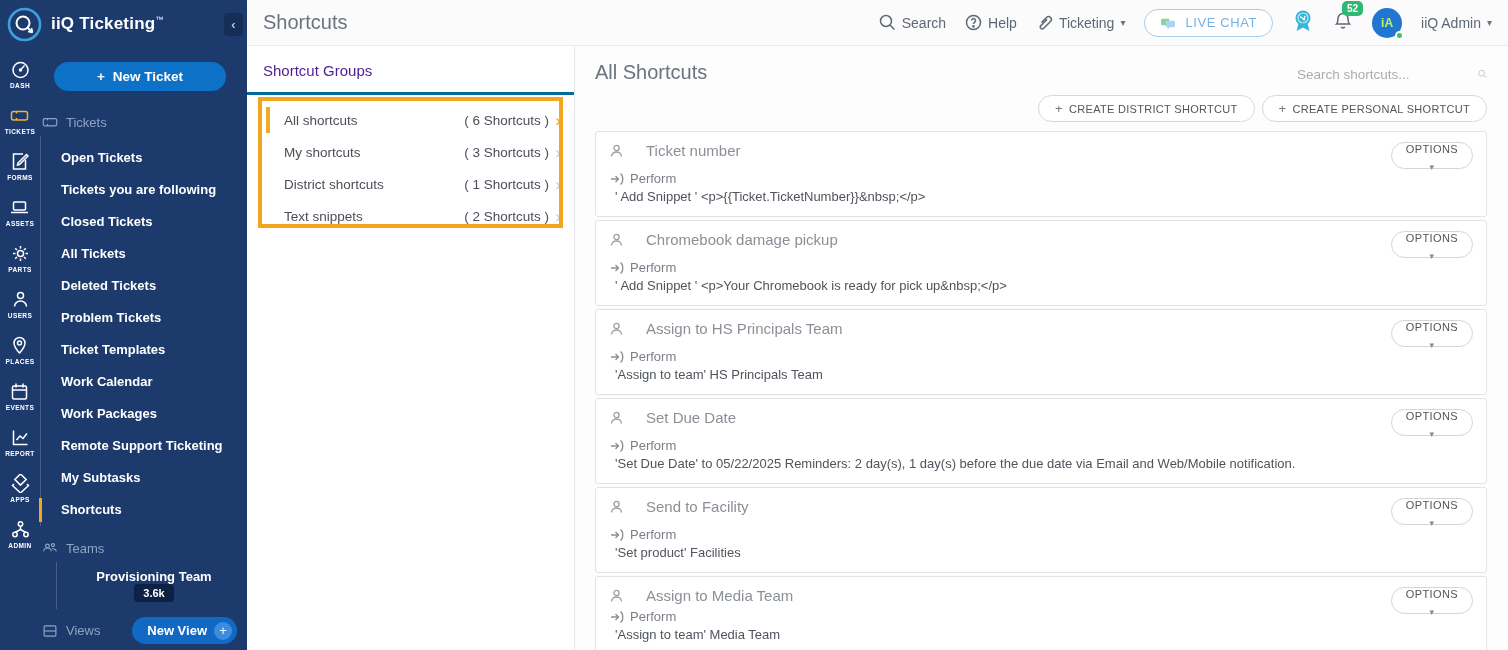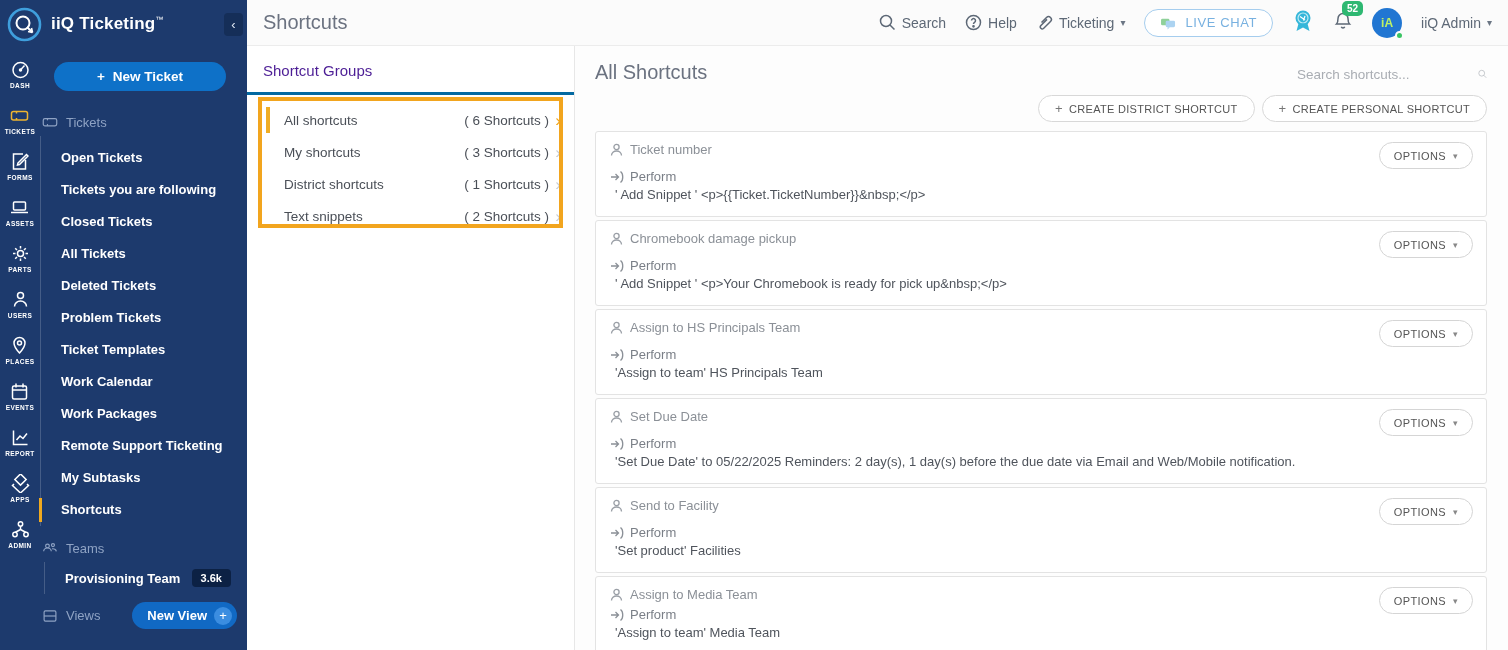--- a/index.html
+++ b/index.html
@@ -20,21 +20,21 @@
   .rail-item svg { width:19px; height:19px; stroke:#fff; fill:none; stroke-width:1.5; }
   .rail-item.active svg { stroke:#edb431; }
   .rail-label { font-size:6.5px; margin-top:3px; color:#fff; letter-spacing:.4px; font-weight:700; }
   .menu { flex:1; padding-top:12px; min-width:0; }
   .new-ticket-btn { margin:2px 21px 0 14px; height:29px; background:#0e71c8; border-radius:15px; color:#fff; display:flex; align-items:center; justify-content:center; gap:8px; font-size:13.5px; font-weight:600; cursor:pointer; }
   .section-head { display:flex; align-items:center; gap:8px; color:#8fa3c4; margin:23px 0 6px 2px; font-size:13px; }
   .section-head svg { width:16px; height:16px; stroke:#8fa3c4; fill:none; stroke-width:1.4; }
   .menu-list { border-left:1px solid rgba(255,255,255,.18); padding-top:6px; }
   .menu-item { padding:8px 0 8px 20px; color:#fff; font-size:13px; line-height:16px; cursor:pointer; position:relative; font-weight:600; white-space:nowrap; }
   .menu-item.active::before { content:""; position:absolute; left:-2px; top:4px; bottom:4px; width:3px; background:#f0a91f; }
-  .team-row { display:flex; align-items:center; justify-content:space-between; margin-left:4px; border-left:1px solid rgba(255,255,255,.18); padding:7px 16px 7px 20px; font-size:13px; font-weight:600; cursor:pointer; }
+  .team-row { display:flex; align-items:center; justify-content:space-between; margin-left:16px; border-left:1px solid rgba(255,255,255,.18); padding:7px 16px 7px 20px; font-size:13px; font-weight:600; cursor:pointer;flex-direction:column; }
   .badge-dark { background:#0c2144; font-size:11px; font-weight:700; padding:3px 9px; border-radius:4px; }
   .views-row { display:flex; align-items:center; justify-content:space-between; margin:8px 10px 0 2px; color:#8fa3c4; font-size:13px; }
   .views-label { display:flex; align-items:center; gap:8px; cursor:pointer; }
   .views-label svg { width:16px; height:16px; stroke:#8fa3c4; fill:none; stroke-width:1.4; }
   .new-view-btn { background:#1169c4; color:#fff; border-radius:14px; height:27px; display:flex; align-items:center; gap:7px; padding:0 5px 0 15px; font-size:13px; font-weight:700; cursor:pointer; }
   .plus-circle { width:18px; height:18px; border-radius:50%; background:#3b8de0; display:flex; align-items:center; justify-content:center; font-size:13px; font-weight:400; }
 
   
   .main { flex:1; display:flex; flex-direction:column; min-width:0; }
   .topbar { height:46px; background:#fbfbfb; border-bottom:1px solid #ececec; display:flex; align-items:center; padding:0 16px; flex-shrink:0; }
@@ -70,23 +70,23 @@
   .area-title { font-size:20px; color:#6b7280; }
   .search-box { margin-left:auto; display:flex; align-items:center; width:190px; margin-top:5px; gap:4px; }
   .search-box input { border:none; outline:none; font-size:13.5px; color:#555; flex:1; background:transparent; font-family:inherit; }
   .search-box input::placeholder { color:#a9adb3; }
   .search-box svg { width:16px; height:16px; stroke:#b9bdc3; fill:none; stroke-width:1.5; }
   .create-row { display:flex; justify-content:flex-end; gap:7px; margin-top:11px; }
   .pill-btn { border:1px solid #d8d8d8; background:#fff; border-radius:14px; height:27px; display:flex; align-items:center; padding:0 16px; font-size:11px; color:#555; letter-spacing:.3px; gap:6px; cursor:pointer; font-family:inherit; white-space:nowrap; }
   .pill-btn .plus { font-size:13px; color:#777; }
   .cards { margin-top:9px; }
   .card { background:#fff; border:1px solid #e3e3e3; border-radius:3px; margin-bottom:3px; padding:10px 14px; position:relative; height:86px; }
-  .card-head { display:flex; align-items:center; gap:7px; color:#8b9097; font-size:13px; }
+  .card-head { display:flex; align-items:center; gap:23px; color:#8b9097; font-size:15px; }
   .card-head svg { width:13px; height:14px; stroke:#9a9fa6; fill:none; stroke-width:1.3; flex-shrink:0; }
-  .options-btn { position:absolute; top:10px; right:13px; border:1px solid #d5d5d5; border-radius:14px; background:#fff; height:27px; padding:0 14px; display:flex; align-items:center; gap:7px; font-size:11px; color:#555; letter-spacing:.4px; cursor:pointer; font-family:inherit; }
+  .options-btn { position:absolute; top:10px; right:13px; border:1px solid #d5d5d5; border-radius:14px; background:#fff; height:27px; padding:0 14px; display:flex; align-items:center; gap:7px; font-size:11px; color:#555; letter-spacing:.4px; cursor:pointer; font-family:inherit;flex-direction:column; }
   .options-btn .caret { font-size:9px; color:#888; }
   .perform-row { display:flex; align-items:center; gap:5px; margin-top:12px; color:#7a7f87; font-size:13px; }
   .perform-row svg { width:15px; height:14px; stroke:#8b9097; fill:none; stroke-width:1.3; flex-shrink:0; }
   .card-detail { margin-top:3px; padding-left:5px; color:#4f545c; font-size:13px; white-space:nowrap; overflow:hidden; }
 </style>
 </head>
 <body>
 
 <div class="app">
 

